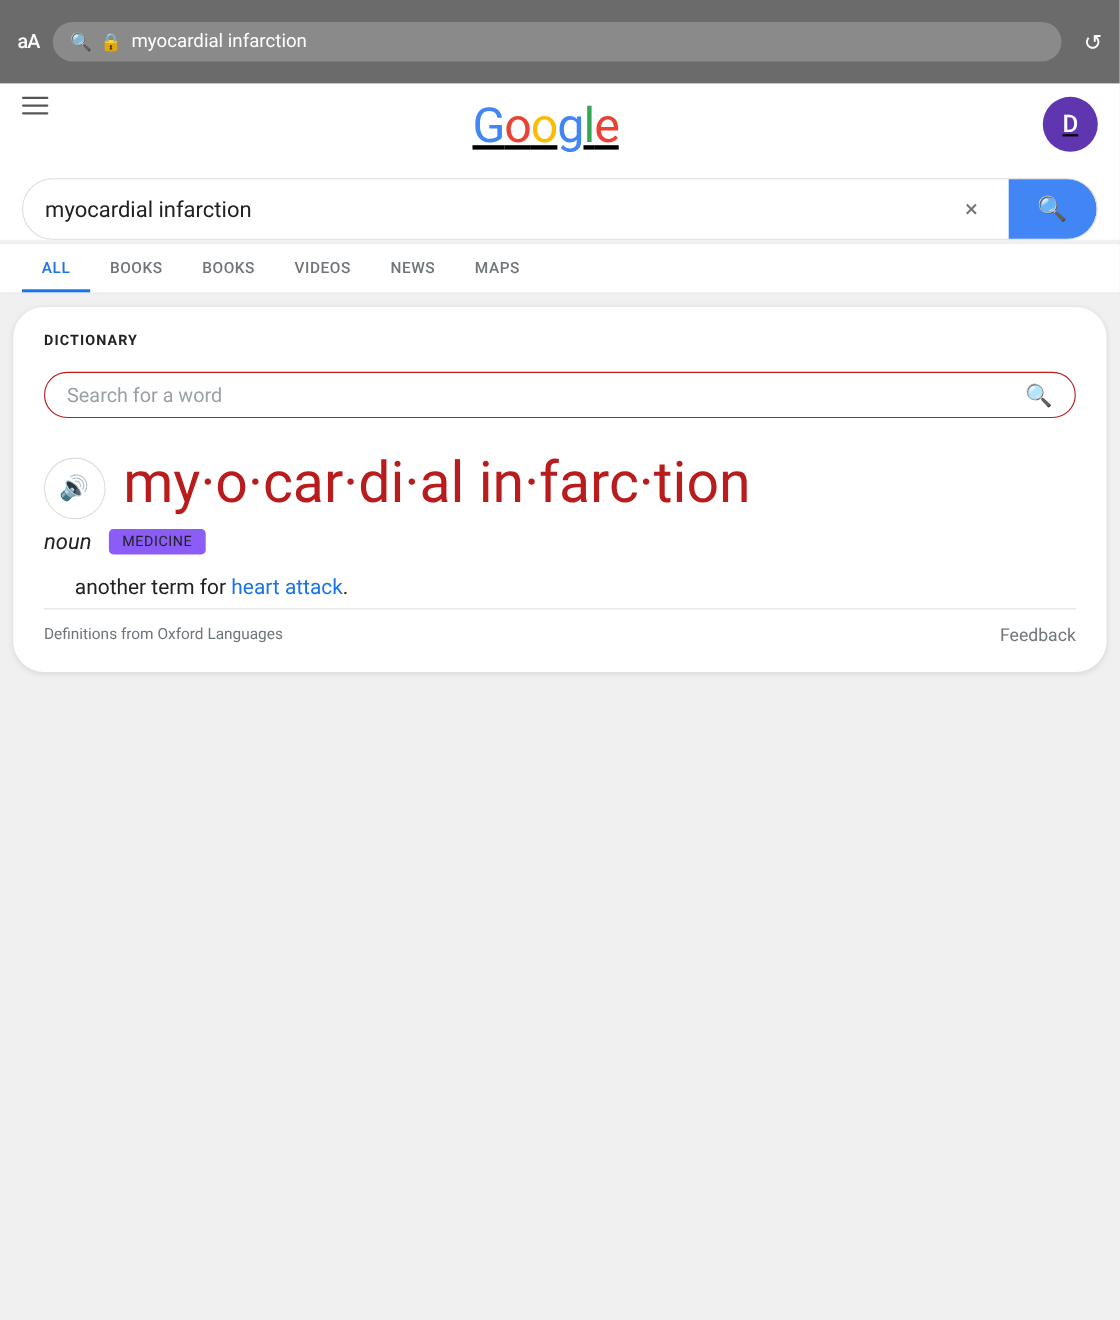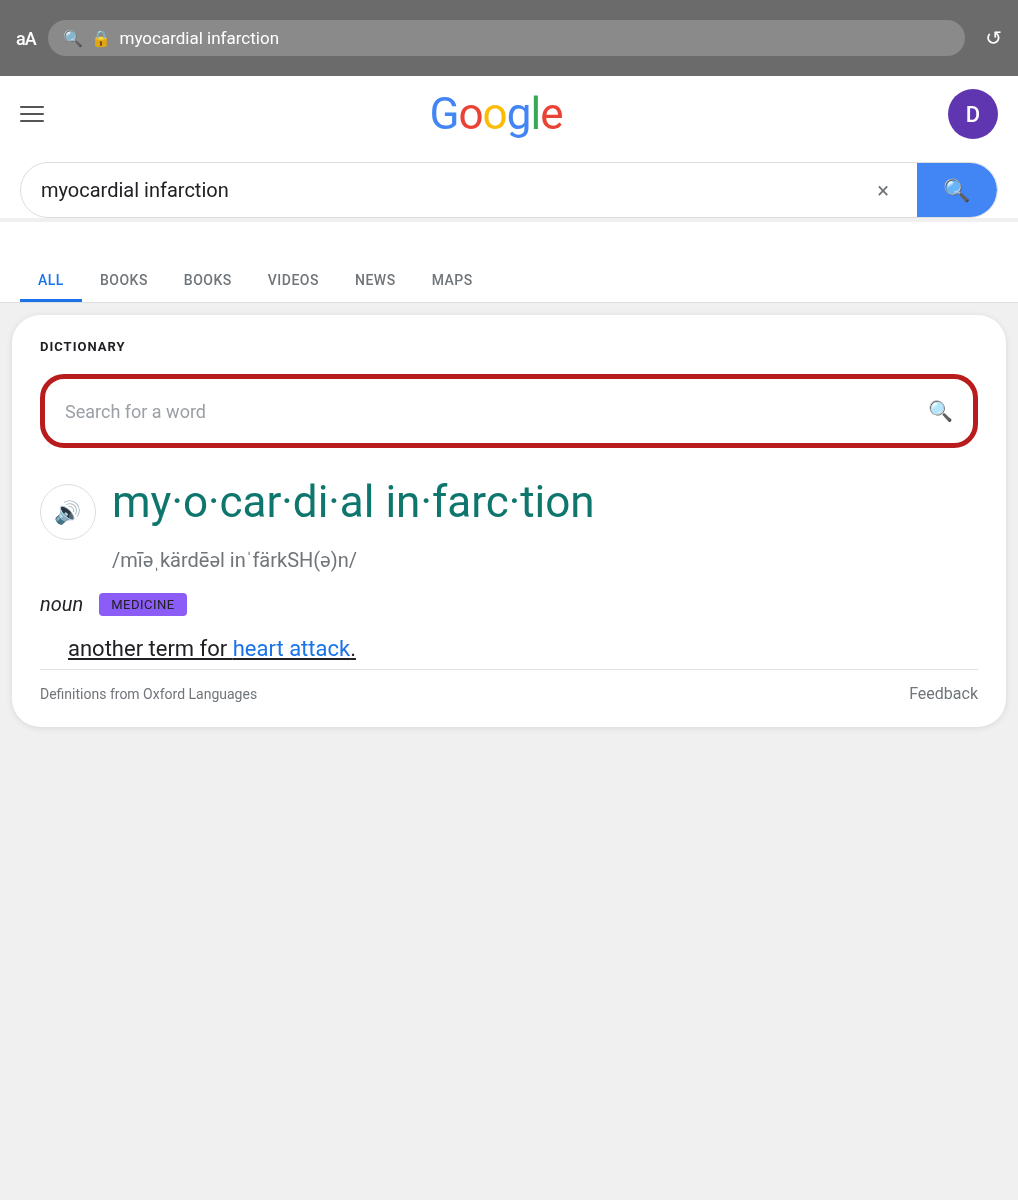--- a/index.html
+++ b/index.html
@@ -54,23 +54,24 @@
       color: white;
       font-size: 20px;
       margin-left: 8px;
     }
 
     
     .google-header {
       background: white;
       padding: 12px 20px;
       display: flex;
-      align-items: center;
+      align-items: flex-start;
       justify-content: space-between;
       border-bottom: none;
+      text-decoration: underline;
     }
 
     .hamburger {
       display: flex;
       flex-direction: column;
       gap: 5px;
       cursor: pointer;
     }
 
     .hamburger-line {
@@ -167,21 +168,20 @@
     }
 
     .tab-item {
       padding: 14px 18px;
       font-size: 14px;
       font-weight: 500;
       color: #70757a;
       cursor: pointer;
       letter-spacing: 0.5px;
       white-space: nowrap;
-      margin-top: 36px;
     }
 
     .tab-item.active {
       color: #1a73e8;
       border-bottom: 3px solid #1a73e8;
       padding-bottom: 11px;
     }
 
     
     .main-content {
@@ -199,23 +199,23 @@
 
     .dictionary-label {
       font-size: 13px;
       font-weight: 700;
       color: #202124;
       letter-spacing: 1px;
       margin-bottom: 20px;
     }
 
     .dict-search-bar {
-      border: 5px solid #b91c1c;
+      border: 1px solid #b91c1c;
       border-radius: 24px;
-      padding: 20px 20px;
+      padding: 8px 20px;
       display: flex;
       align-items: center;
       margin-bottom: 28px;
     }
 
     .dict-search-placeholder {
       flex: 1;
       font-size: 18px;
       color: #9aa0a6;
     }
@@ -246,23 +246,23 @@
       flex-shrink: 0;
       margin-top: 8px;
     }
 
     .audio-icon {
       color: #4285F4;
       font-size: 22px;
     }
 
     .word-title {
-      font-size: 44px;
+      font-size: 52px;
       font-weight: 400;
-      color: #0f766e;
+      color: #b91c1c;
       line-height: 1.2;
     }
 
     .word-pronunciation {
       font-size: 20px;
       color: #70757a;
       margin-top: 4px;
       margin-left: 72px;
       margin-bottom: 20px;
     }
@@ -284,25 +284,24 @@
       background: #8b5cf6;
       padding: 4px 12px;
       border-radius: 4px;
       font-size: 13px;
       font-weight: 400;
       color: #202124;
       letter-spacing: 0.5px;
     }
 
     .word-definition {
-      font-size: 22px;
+      font-size: 19px;
       color: #202124;
       padding-left: 28px;
       line-height: 1.5;
-      text-decoration: underline;
     }
 
     .word-definition a {
       color: #1a73e8;
       text-decoration: none;
     }
 
     .dict-footer {
       display: flex;
       justify-content: space-between;
@@ -379,21 +378,20 @@
       <span class="dict-search-icon">🔍</span>
     </div>
 
     <div class="word-entry">
       <div class="audio-button">
         <span class="audio-icon">🔊</span>
       </div>
       <div class="word-title">my·o·car·di·al in·farc·tion</div>
     </div>
 
-    <div class="word-pronunciation">/mīəˌkärdēəl inˈfärkSH(ə)n/</div>
 
     <div class="word-pos-row">
       <span class="word-pos">noun</span>
       <span class="word-category">MEDICINE</span>
     </div>
 
     <div class="word-definition">
       <span>another term for </span><a href="#">heart attack</a><span>.</span>
     </div>
 

